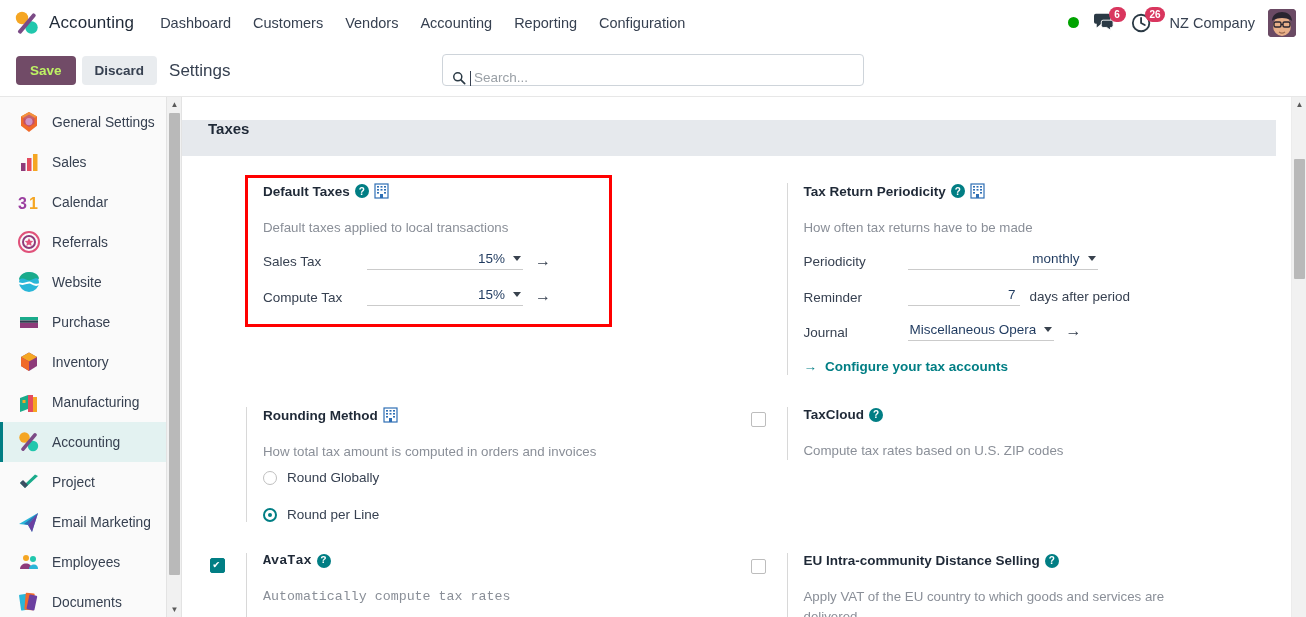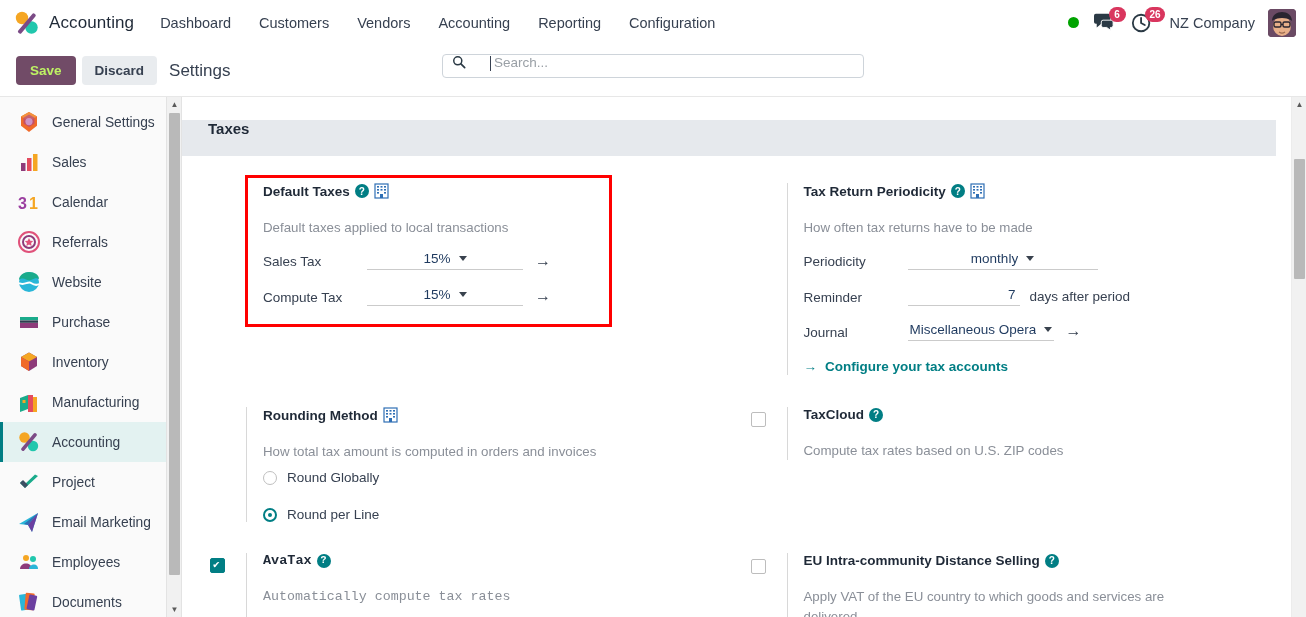--- a/index.html
+++ b/index.html
@@ -16,21 +16,21 @@
     height: 45px; width: 100%;
     background: #ffffff;
     display: flex; align-items: center;
     position: relative;
   }
   .brand { display: flex; align-items: center; margin-left: 14px; }
   .brand-logo { width: 26px; height: 26px; position: relative; flex: 0 0 26px; }
   .brand-name {
     font-size: 17px; color: #1f2937; margin-left: 9px; letter-spacing: .1px;
   }
-  .nav-items { display: flex; align-items: center; margin-left: 26px; gap: 28px; }
+  .nav-items { display: flex; align-items: center; margin-left: 26px; gap: 22px; }
   .nav-item { font-size: 14.5px; color: #374151; cursor: pointer; white-space: nowrap; }
 
   .top-right {
     position: absolute; right: 10px; top: 0; height: 45px;
     display: flex; align-items: center; gap: 13px;
   }
   .status-dot { width: 11px; height: 11px; border-radius: 50%; background: #00a300; }
   .icon-badge { position: relative; width: 26px; height: 22px; cursor: pointer; }
   .badge {
     position: absolute; top: -5px; right: -8px;
@@ -60,25 +60,24 @@
   .btn-discard {
     background: #e9ecef; color: #374151; border: none;
     font-size: 13.5px; font-weight: bold; padding: 7px 13px;
     border-radius: 4px; margin-left: 6px; cursor: pointer;
     font-family: inherit;
   }
   .page-title { font-size: 17px; color: #374151; margin-left: 12px; }
 
   .searchbox {
     position: absolute; left: 442px; top: 54px;
-    width: 422px; height: 24px;
+    width: 422px; height: 32px;
     border: 1px solid #ced4da; border-radius: 4px;
-    background: #fff; display: flex; align-items: flex-start;
+    background: #fff; display: flex; align-items: flex-end;
     padding: 0 9px;
-    gap: 20px;
   }
   .search-ph { font-size: 13.5px; color: #9aa0a6; margin-left: 8px; position: relative; }
   .search-ph::before {
     content:""; position:absolute; left:-4px; top:1px;
     width:1px; height:15px; background:#374151;
   }
 
   
   .body-wrap { display: flex; height: calc(617px - 97px); width: 100%; position: relative; }
 
@@ -151,21 +150,21 @@
   .bld-ico { width: 15px; height: 16px; flex: 0 0 15px; cursor: pointer; }
 
   .field-row {
     display: flex; align-items: flex-start; margin-top: 13px;
     font-size: 13.5px;
   }
   .f-label { width: 104px; flex: 0 0 104px; color: #374151; line-height: 1.5; padding-top:2px;}
   .f-ctrl { position: relative; }
   .u-select {
     border-bottom: 1px solid #cbcbcb; min-width: 156px;
-    display: flex; align-items: center; justify-content: center;
+    display: flex; align-items: center; justify-content: flex-end;
     padding: 1px 2px 3px 2px; cursor: pointer;
   }
   .u-select .val { color: #1f3a5f; font-size:13.5px; white-space: nowrap; overflow: hidden;}
   .caret { border-left: 4px solid transparent; border-right: 4px solid transparent;
            border-top: 5px solid #39424e; margin-left: 8px; flex:0 0 8px;}
   .arrow-link { color: #374151; font-size: 16px; margin-left: 12px; cursor: pointer; line-height: 1; padding-top:1px;}
   .u-input {
     border-bottom: 1px solid #cbcbcb; width: 112px; text-align: right;
     padding: 1px 4px 3px 2px; color: #1f3a5f; cursor: text;
   }

